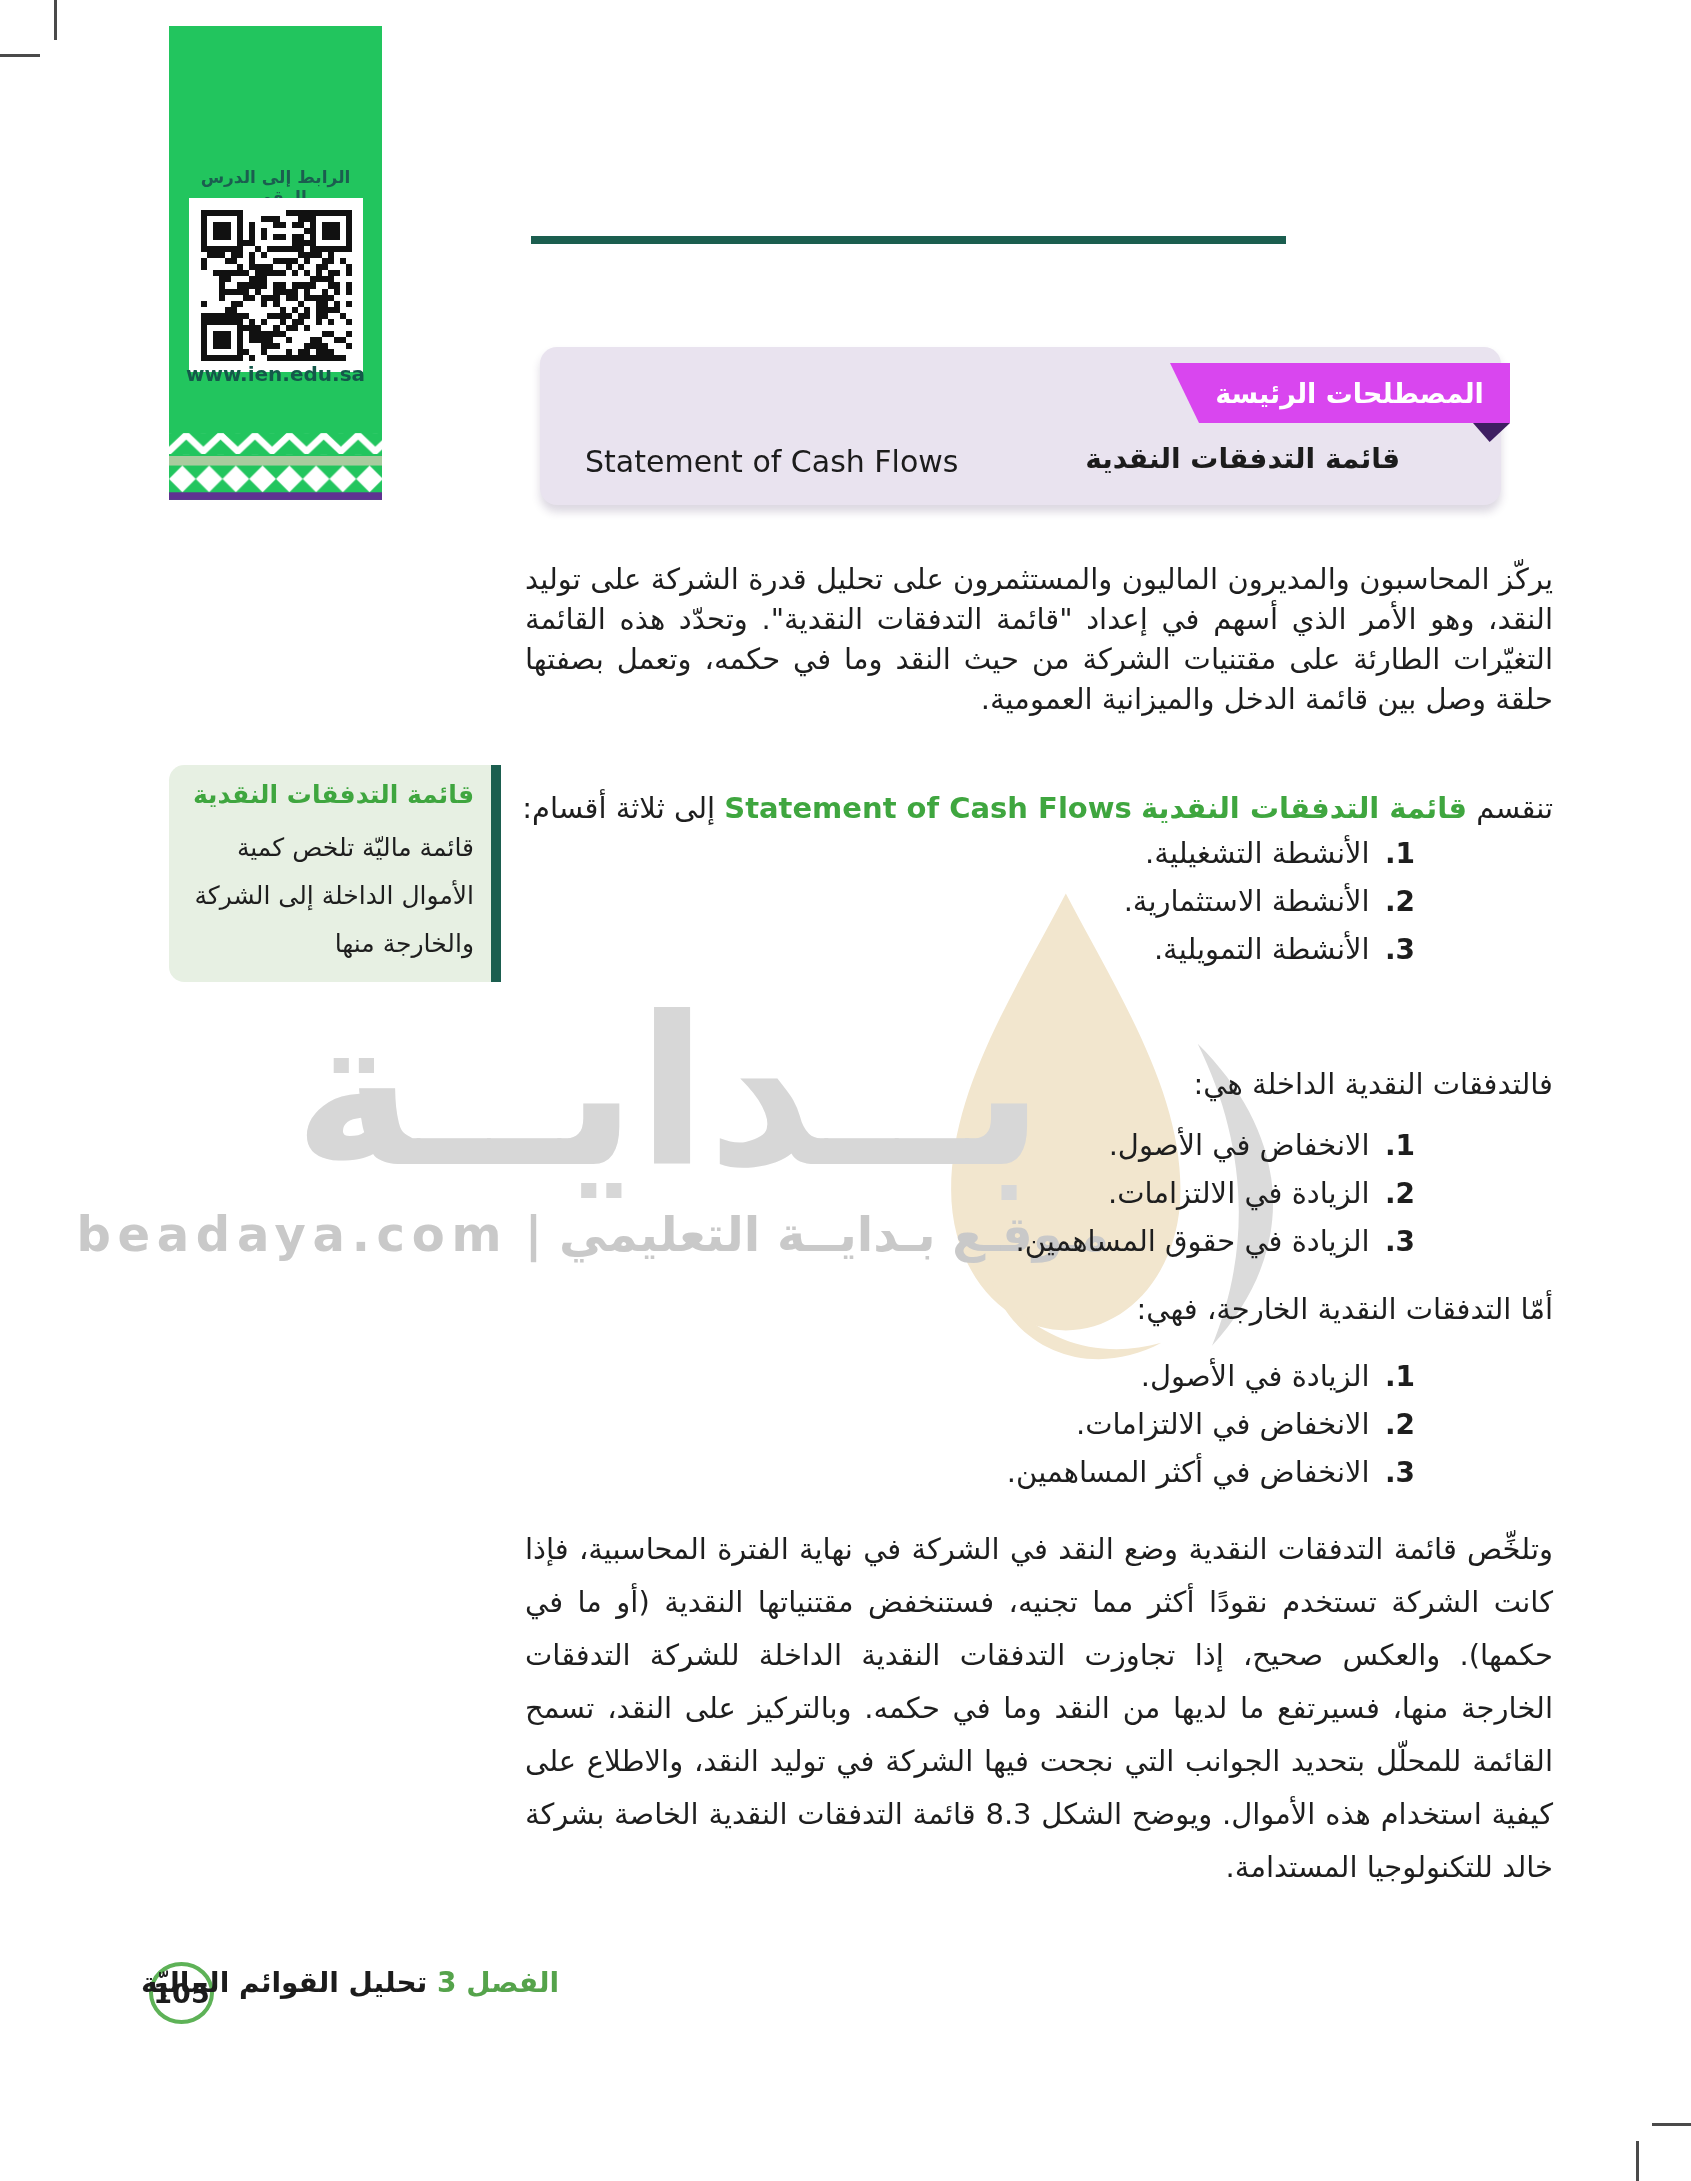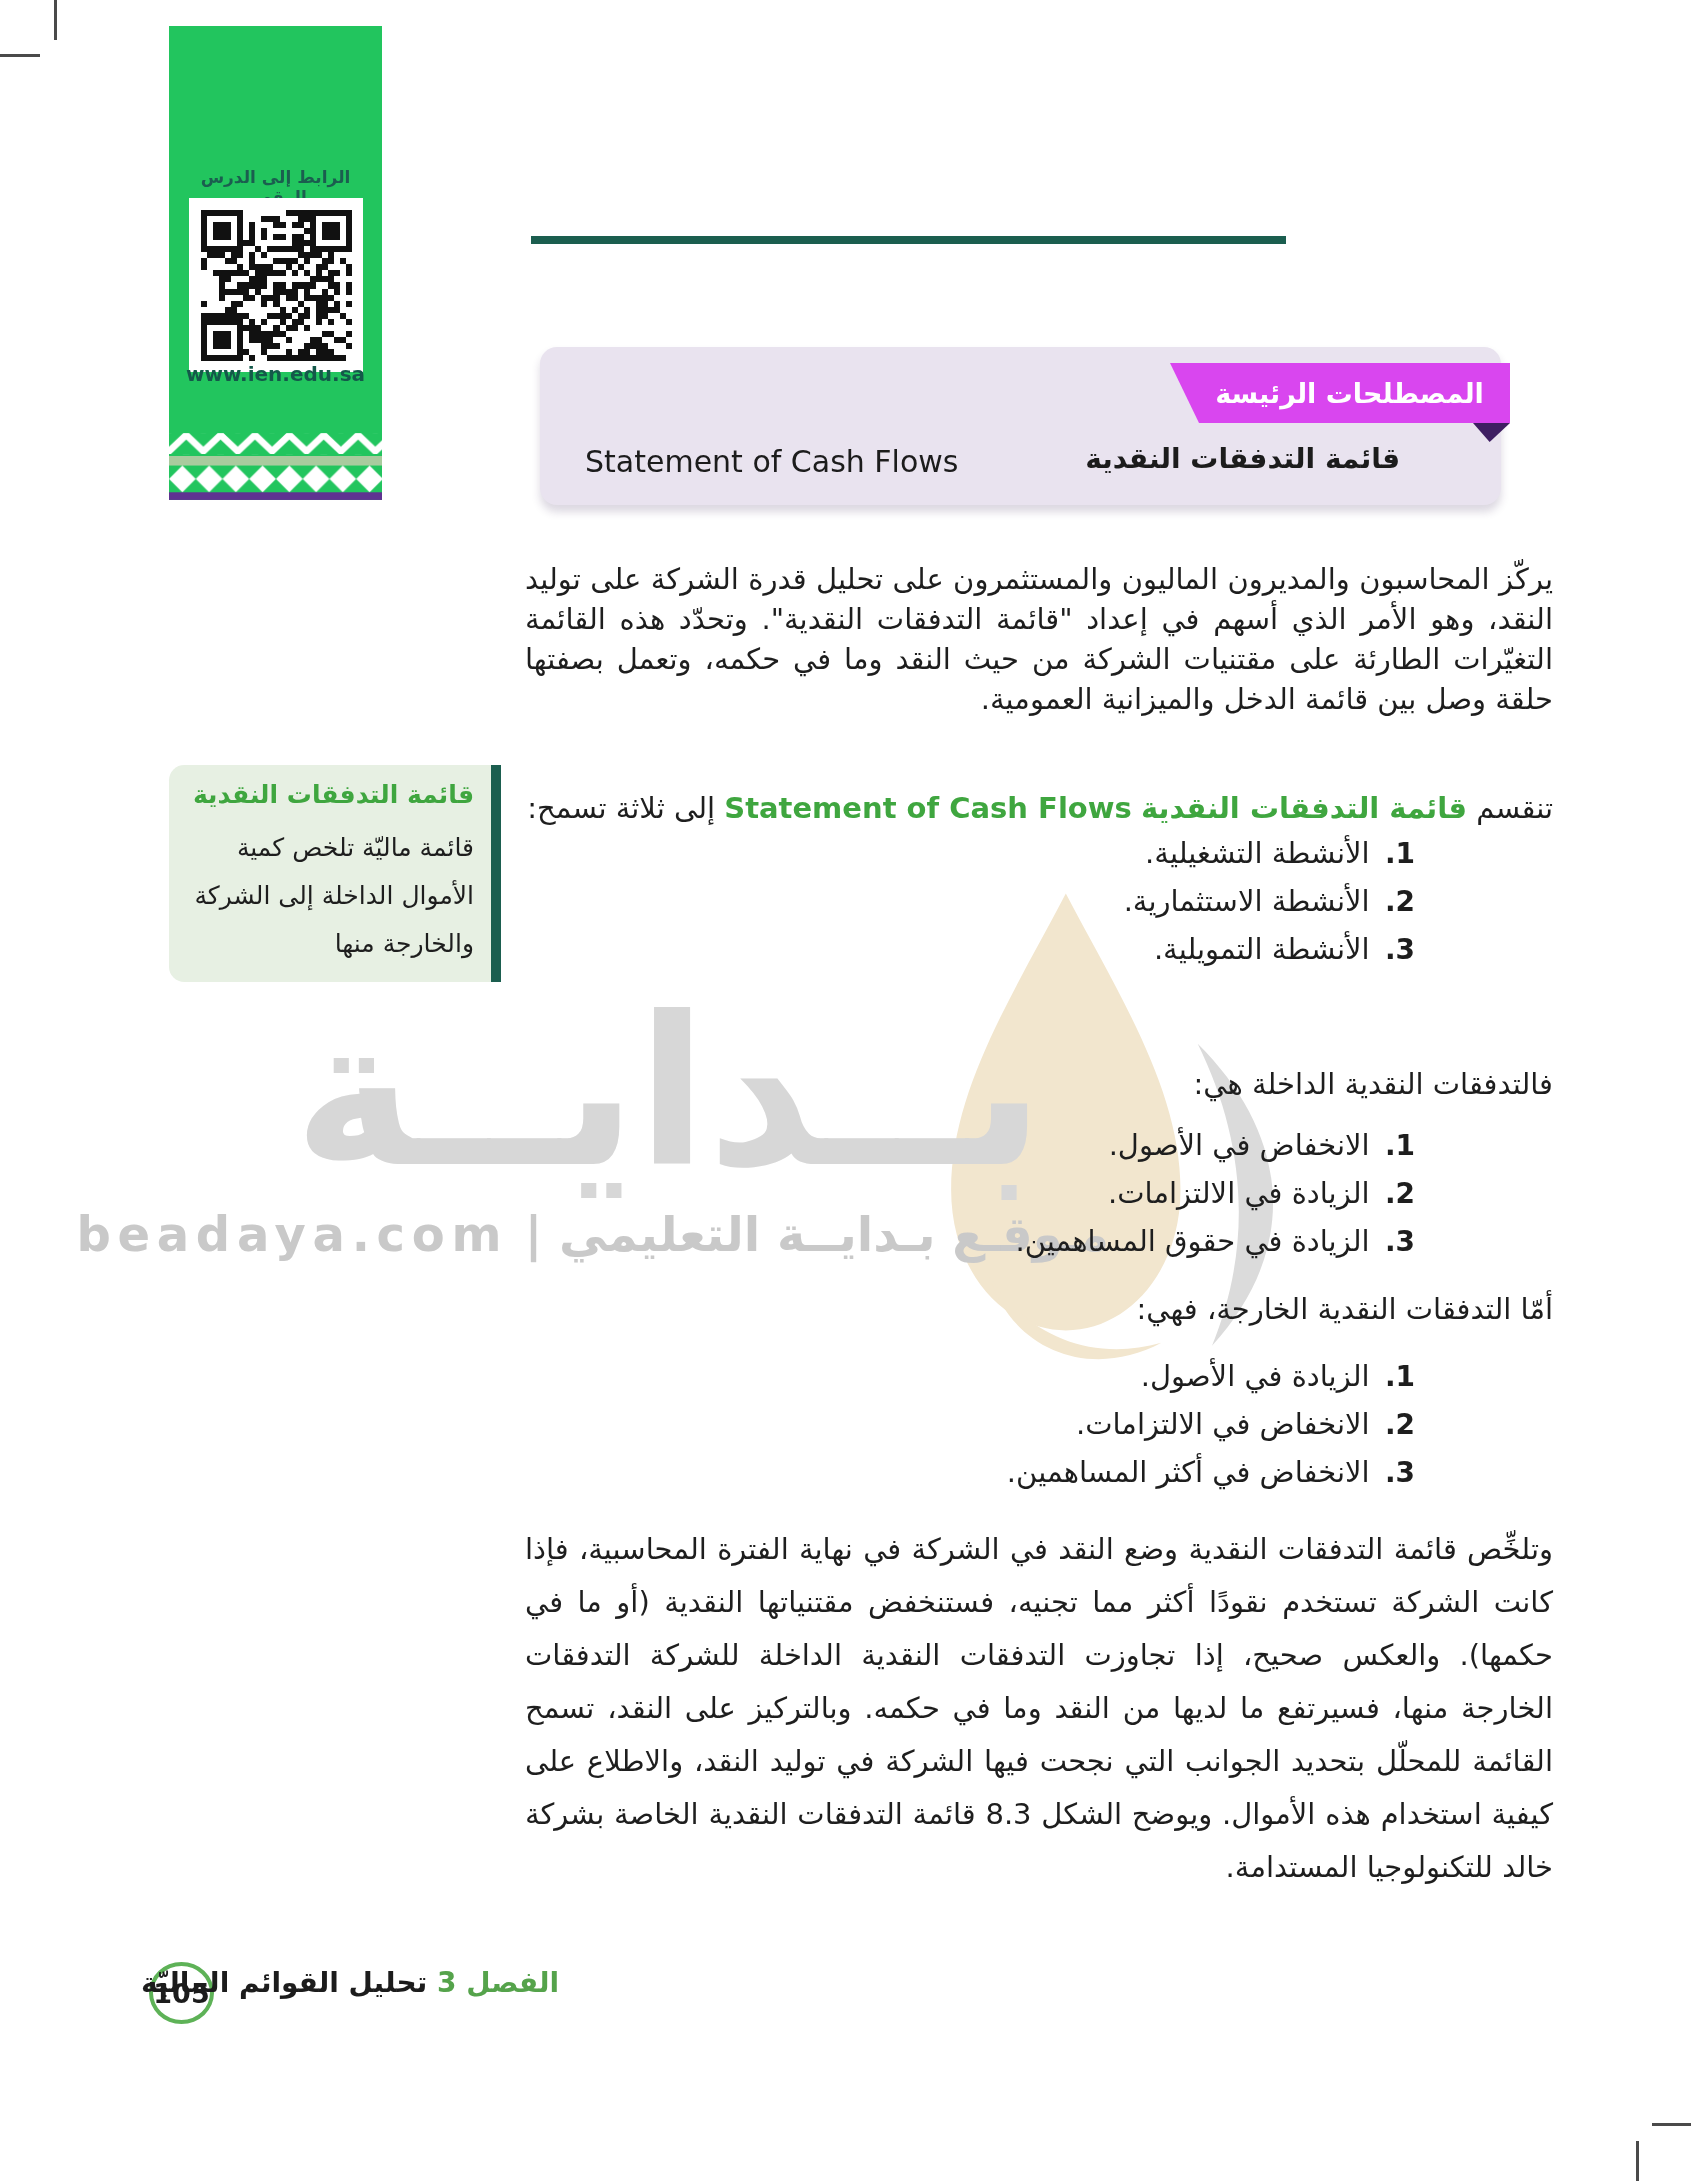--- a/index.html
+++ b/index.html
@@ -467,21 +467,21 @@
     <div class="def-body">قائمة ماليّة تلخص كمية الأموال الداخلة إلى الشركة والخارجة منها</div>
   </div>
   <div class="def-bar"></div>
 
   <div class="para" style="top:559px;" dir="rtl">يركّز المحاسبون والمديرون الماليون والمستثمرون على تحليل قدرة الشركة على توليد النقد، وهو الأمر الذي أسهم في إعداد "قائمة التدفقات النقدية". وتحدّد هذه القائمة التغيّرات الطارئة على مقتنيات الشركة من حيث النقد وما في حكمه، وتعمل بصفتها حلقة وصل بين قائمة الدخل والميزانية العمومية.</div>
 
   <div class="line" style="top:791px;">
     <span>تنقسم</span>
     <span class="green">قائمة التدفقات النقدية</span>
     <span class="green">Statement of Cash Flows</span>
-    <span>إلى ثلاثة تسمح:</span>
+    <span>إلى ثلاثة أقسام:</span>
   </div>
 
   <div class="li" style="top:836px;"><span class="num">1.</span><span>الأنشطة التشغيلية.</span></div>
   <div class="li" style="top:884px;"><span class="num">2.</span><span>الأنشطة الاستثمارية.</span></div>
   <div class="li" style="top:932px;"><span class="num">3.</span><span>الأنشطة التمويلية.</span></div>
 
 
   <div class="line" style="top:1067px;">فالتدفقات النقدية الداخلة هي:</div>
   <div class="li" style="top:1128px;"><span class="num">1.</span><span>الانخفاض في الأصول.</span></div>
   <div class="li" style="top:1176px;"><span class="num">2.</span><span>الزيادة في الالتزامات.</span></div>

